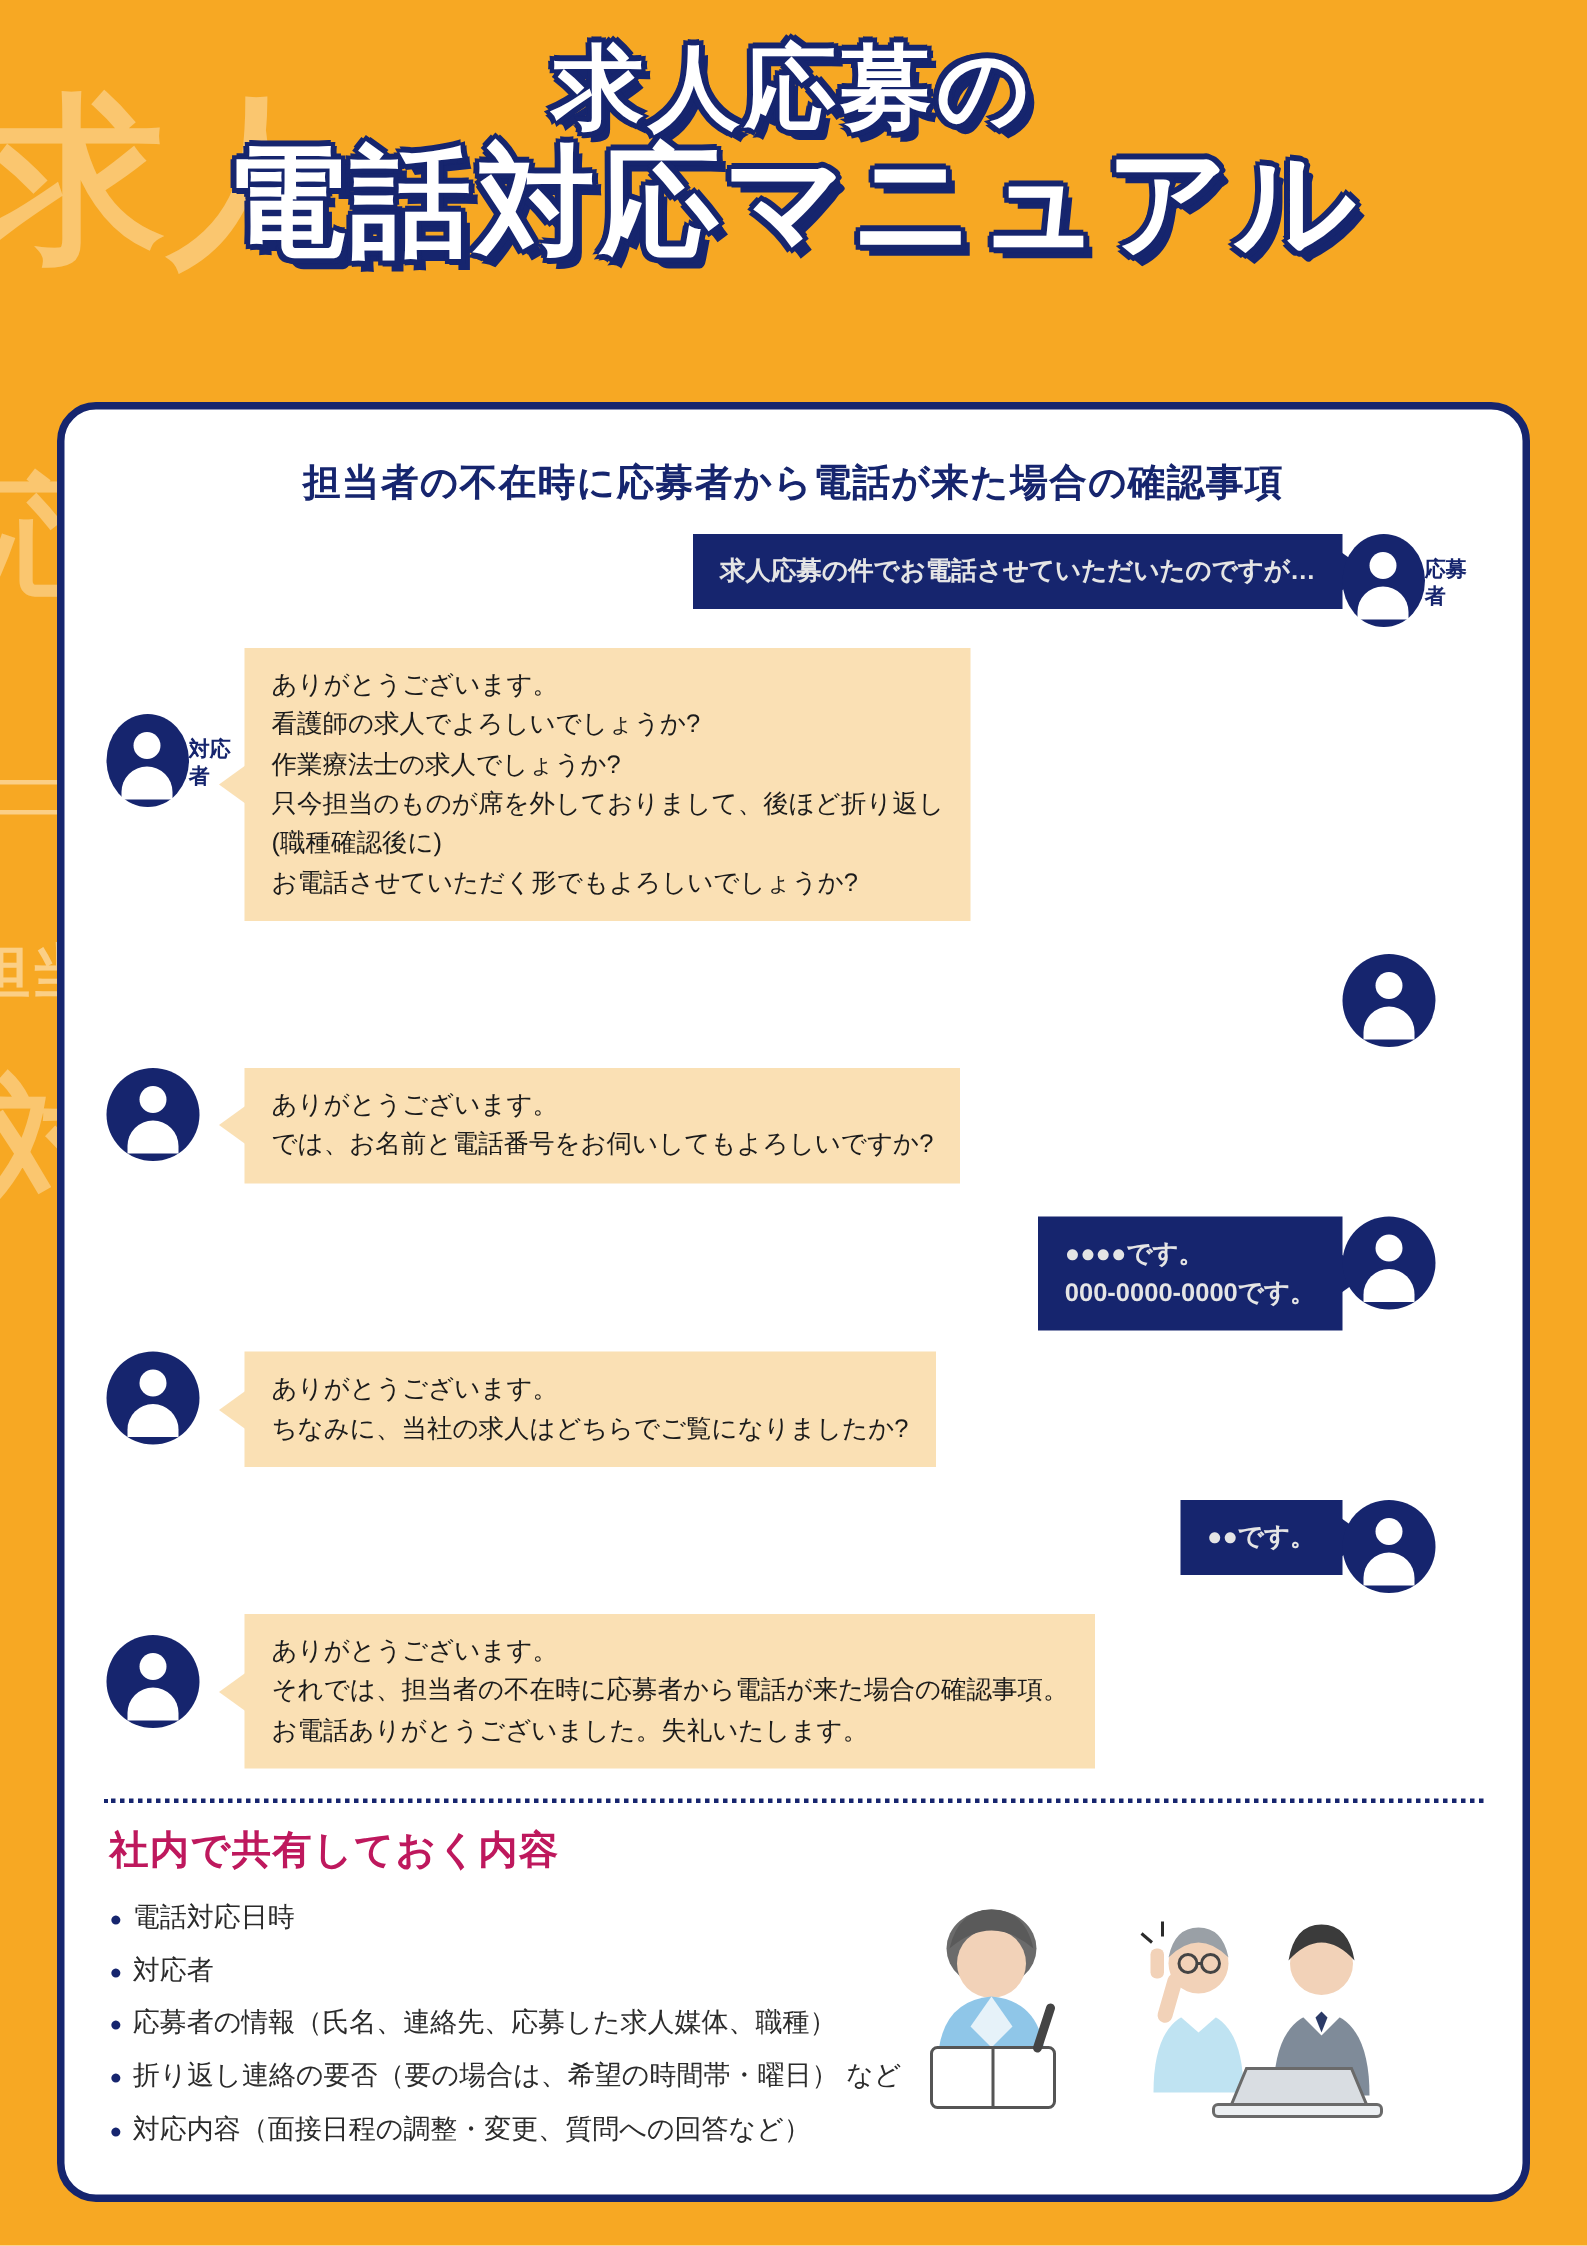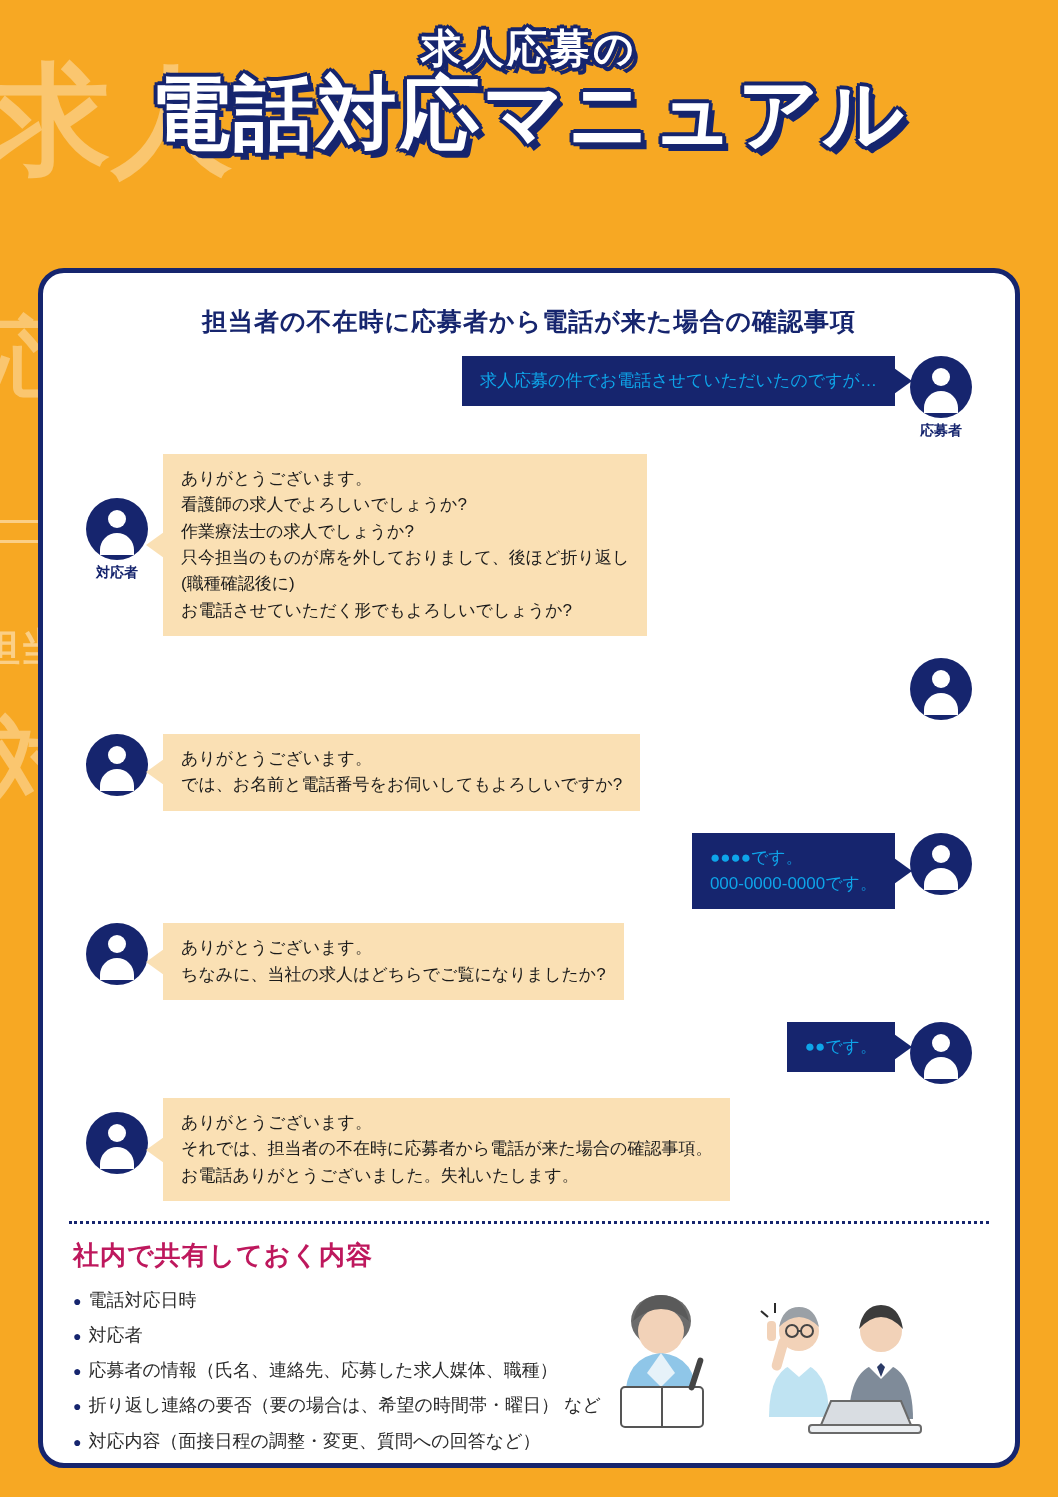--- a/index.html
+++ b/index.html
@@ -36,21 +36,21 @@
     font-family:"DejaVu Sans", sans-serif;
     font-weight:bold;
     color:#ffffff;
     line-height:1.0;
     letter-spacing:3px;
     text-shadow:
       -3px -3px 0 #16256e, 3px -3px 0 #16256e, -3px 3px 0 #16256e, 3px 3px 0 #16256e,
       0 -4px 0 #16256e, 0 4px 0 #16256e, -4px 0 0 #16256e, 4px 0 0 #16256e,
       6px 7px 0 #16256e;
   }
-  .title-1 { font-size:40px; }
+  .title-1 { font-size:61px; }
   .title-2 { font-size:80px; margin-top:6px; }
 
   
   .card {
     position:absolute;
     left:38px; top:268px;
     width:982px; height:1200px;
     background:#ffffff;
     border:5px solid #16256e;
     border-radius:26px;
@@ -64,21 +64,21 @@
     margin-top:32px;
     letter-spacing:1px;
   }
 
   
   .chat { position:relative; margin-top:18px; }
   .row { position:relative; display:flex; align-items:flex-start; padding:0 28px; }
   .row.right { justify-content:flex-end; }
   .row.left { justify-content:flex-start; }
 
-  .avatar-wrap { width:92px; display:flex; flex-direction:column; align-items:center; flex:0 0 92px; }
+  .avatar-wrap { width:92px; display:flex; flex-direction:row; align-items:center; flex:0 0 92px; }
   .avatar {
     width:62px; height:62px; border-radius:50%;
     background:#16256e; position:relative;
   }
   .avatar::before {
     content:""; position:absolute; left:50%; top:12px;
     width:18px; height:18px; border-radius:50%;
     background:#ffffff; transform:translateX(-50%);
   }
   .avatar::after {
@@ -91,21 +91,21 @@
   }
 
   .bubble {
     position:relative;
     padding:12px 18px;
     font-size:17px;
     line-height:1.55;
     max-width:700px;
   }
   .bubble.applicant {
-    background:#16256e; color:#0ea5e9;
+    background:#16256e; color:#e5e5e5;font-weight:bold;
   }
   .bubble.agent {
     background:#fae0b4; color:#1b1b1b;
   }
   
   .bubble.applicant::after {
     content:""; position:absolute; right:-17px; top:50%;
     transform:translateY(-50%);
     border-top:13px solid transparent;
     border-bottom:13px solid transparent;

